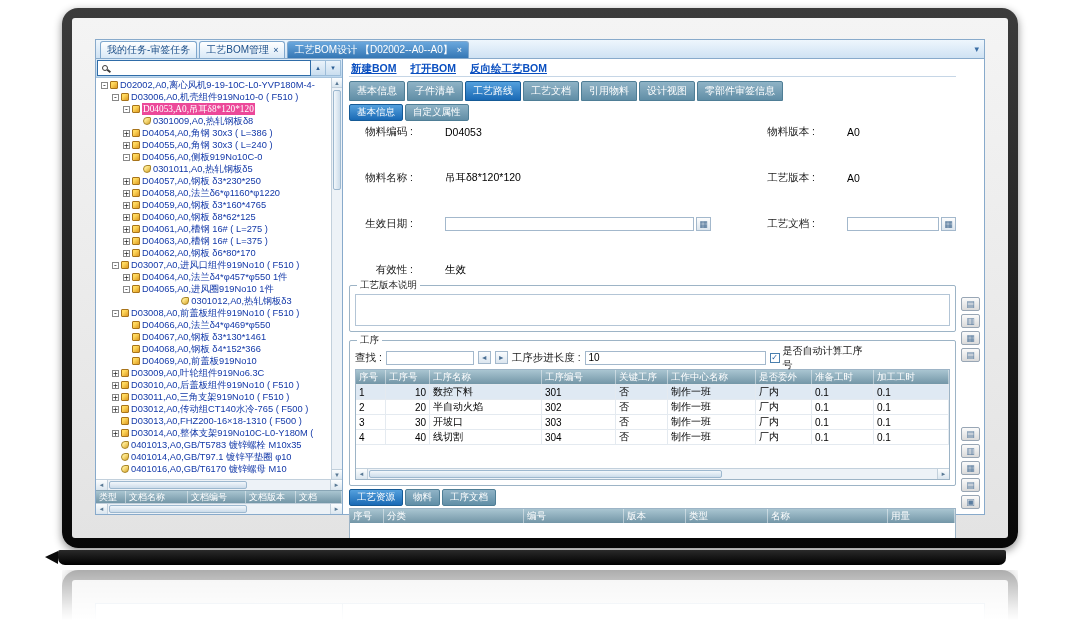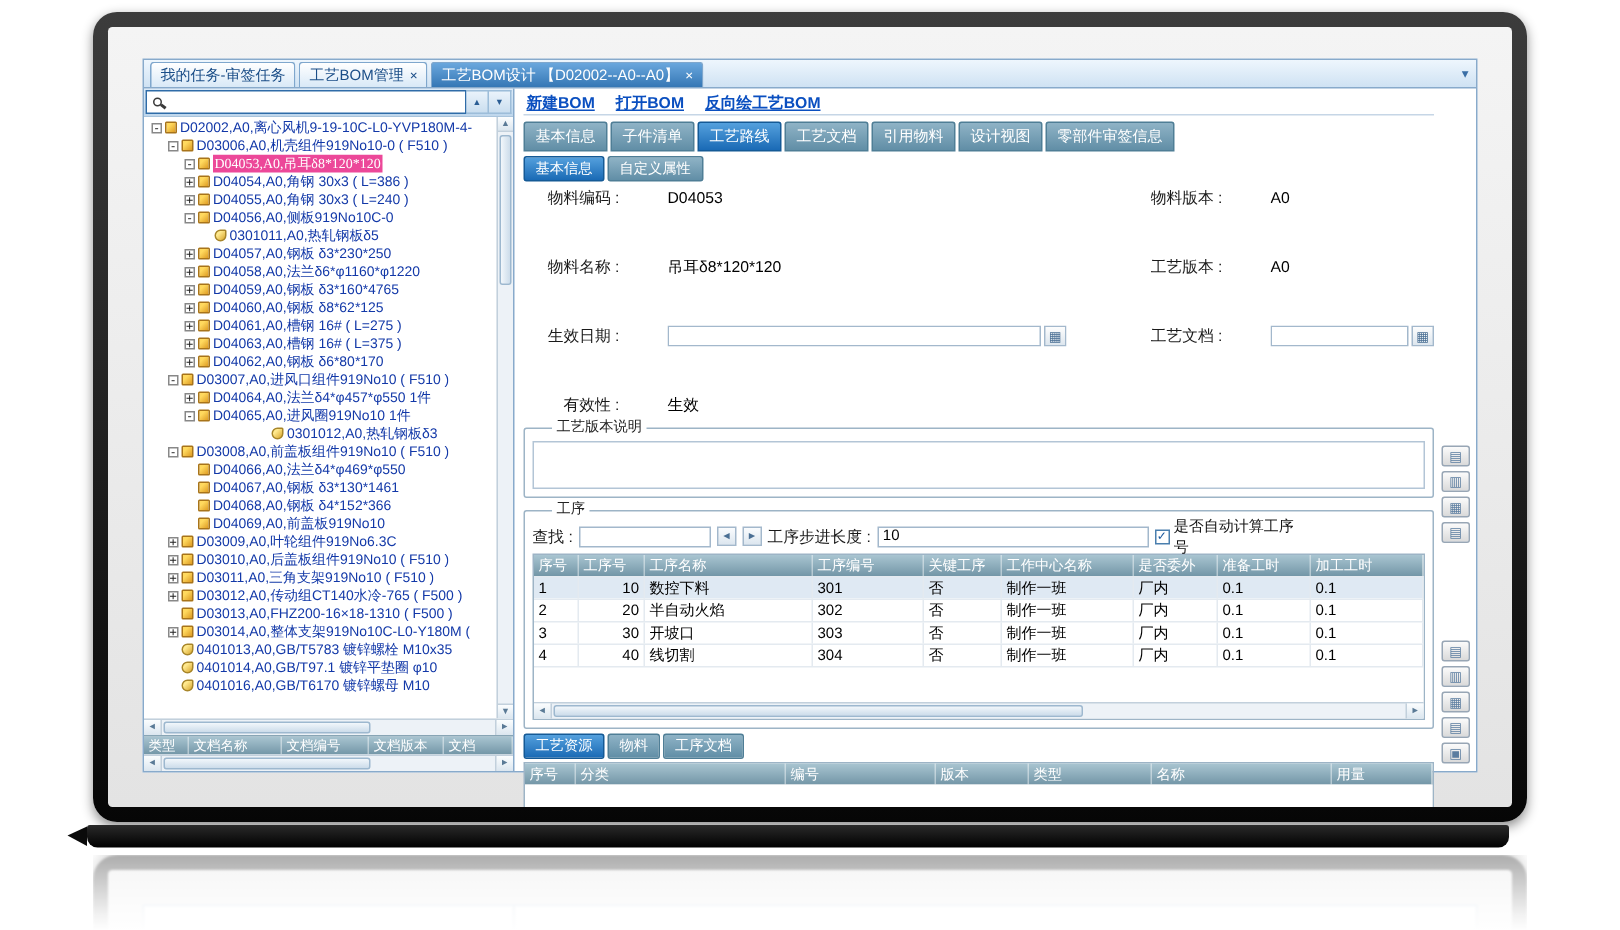--- a/index.html
+++ b/index.html
@@ -104,21 +104,21 @@
   .flabel{text-align:right;color:#1a1a1a;white-space:nowrap;}
   .fvalue{color:#000;white-space:nowrap;overflow:hidden;min-width:0;}
   .date-wrap{display:flex;align-items:center;gap:2px;width:100%;}
   .date-input{flex:1;min-width:0;height:14px;border:1px solid #a3b8cc;background:#fff;
     font-size:10px;padding:0 2px;outline:none;}
   .cal-btn{width:15px;height:14px;flex:none;display:flex;align-items:center;justify-content:center;
     font-size:9px;color:#4a6f94;background:linear-gradient(#fdfdfd,#dde6ee);border:1px solid #a3b8cc;}
 
   .gbox{flex:none;position:relative;border:1px solid #9db4c6;border-radius:2px;
     margin-top:8px;padding:8px 5px 5px;}
-  .gbox-legend{position:absolute;top:-6px;left:18px;background:#fff;padding:0 3px;
+  .gbox-legend{position:absolute;top:-6px;left:7px;background:#fff;padding:0 3px;
     font-size:9.5px;color:#222;line-height:1;}
   .note-area{height:32px;border:1px solid #b3c5d6;background:#fff;font-size:10px;}
 
   .proc-controls{display:flex;align-items:center;gap:4px;font-size:10.5px;height:17px;}
   .find-input{width:88px;height:14px;border:1px solid #a3b8cc;outline:none;font-size:10px;padding:0 2px;}
   .mini-btn{width:13px;height:13px;display:flex;align-items:center;justify-content:center;
     font-size:7px;color:#4a6f94;background:linear-gradient(#fafcfe,#dce6ef);border:1px solid #a3b8cc;}
   .step-input{width:182px;height:14px;border:1px solid #a3b8cc;outline:none;font-size:10px;padding:0 3px;}
   .cb-wrap{margin-left:auto;margin-right:78px;display:flex;align-items:center;gap:3px;}
   .cb{width:10px;height:10px;border:1px solid #4a7fae;background:#fff;display:flex;
@@ -216,20 +216,25 @@
                     <span class="node-icon part"></span>
                     <span class="tree-label">D03006,A0,机壳组件919No10-0 ( F510 )</span>
                   </div>
 
                   <div class="tree-row selected" style="padding-left: 25px;">
                     <span class="expander">-</span>
                     <span class="node-icon part"></span>
                     <span class="tree-label">D04053,A0,吊耳δ8*120*120</span>
                   </div>
 
+                  <div class="tree-row" style="padding-left: 36px;">
+                    <span class="expander" style="visibility: hidden;"></span>
+                    <span class="node-icon material"></span>
+                    <span class="tree-label">0301009,A0,热轧钢板δ8</span>
+                  </div>
 
                   <div class="tree-row" style="padding-left: 25px;">
                     <span class="expander">+</span>
                     <span class="node-icon part"></span>
                     <span class="tree-label">D04054,A0,角钢 30x3 ( L=386 )</span>
                   </div>
 
                   <div class="tree-row" style="padding-left: 25px;">
                     <span class="expander">+</span>
                     <span class="node-icon part"></span>

